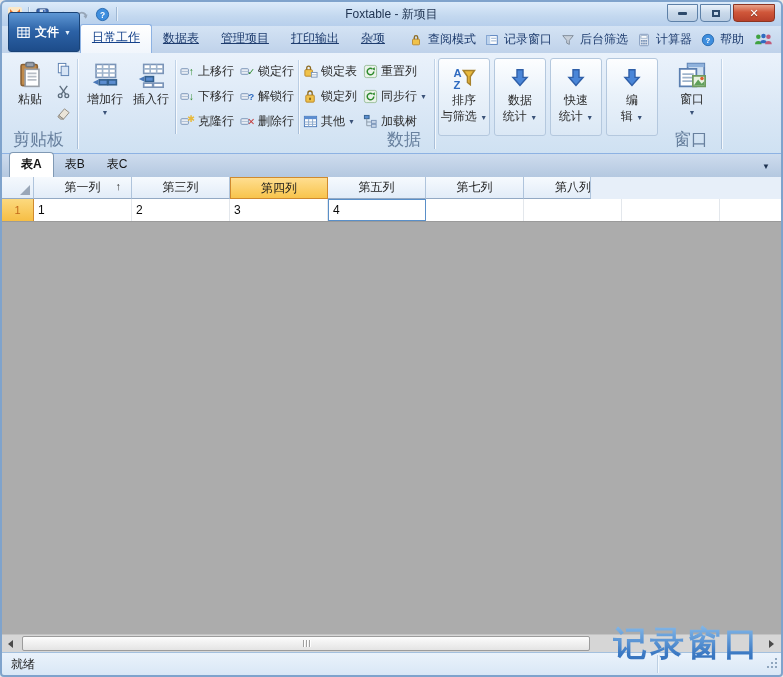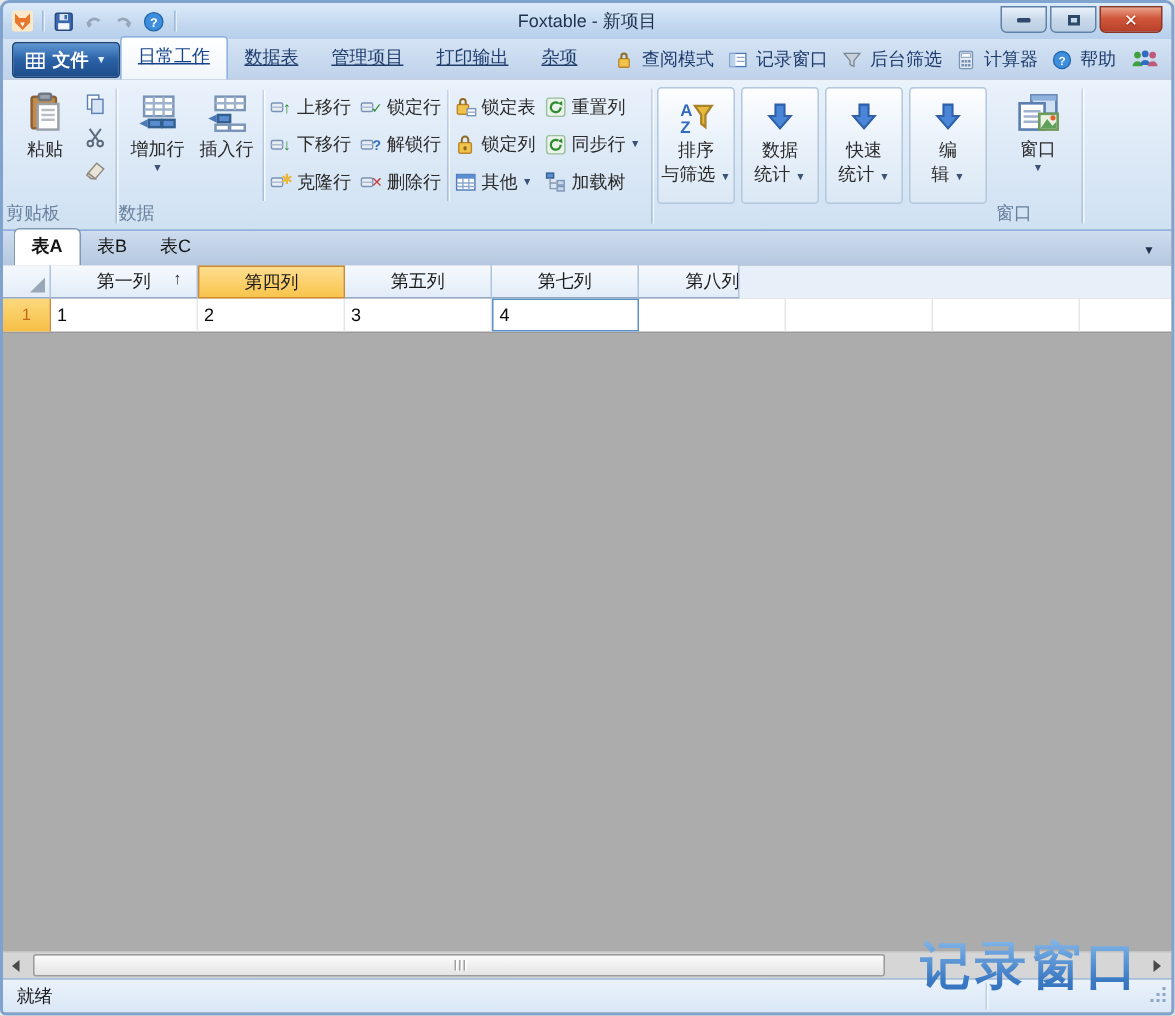--- a/index.html
+++ b/index.html
@@ -19,35 +19,35 @@
   .wtitle{position:absolute;left:0;right:0;text-align:center;font-size:12px;color:#1E3250;pointer-events:none;}
   .winctl{margin-left:auto;display:flex;gap:2px;padding-right:6px;position:relative;z-index:2;margin-top:-2px;}
   .wbtn{width:31px;height:18px;border:1px solid #5E81A8;border-radius:0 0 4px 4px;
     background:linear-gradient(#EAF2FB,#C9D9EA 50%,#BACDE2);display:flex;align-items:center;justify-content:center;}
   .wbtn.close{width:42px;background:linear-gradient(#E9A289,#D0573A 45%,#B8402A);border-color:#8C3422;color:#fff;font-weight:bold;font-size:11px;text-shadow:0 1px 1px #7A2A18;}
   .minbar{width:9px;height:3px;background:#2E4A6B;border-radius:1px;}
   .maxbox{width:8px;height:7px;border:2px solid #2E4A6B;}
   
   .tabrow{height:27px;background:linear-gradient(#d4e3f4,#bfd2ea);display:flex;align-items:flex-end;
     padding:0 4px;flex:0 0 auto;position:relative;}
-  .filebtn{height:24px;margin:0 0 1px 2px;padding:0 8px;border:1px solid #1A4376;border-radius:3px;
+  .filebtn{height:40px;margin:0 0 1px 2px;padding:0 8px;border:1px solid #1A4376;border-radius:3px;
     background:linear-gradient(#5E97D4,#2C62A6 48%,#1D4C8A);color:#fff;font-weight:bold;font-size:12px;
     display:flex;align-items:center;gap:5px;}
   .filebtn .dd{color:#D8E6F5;}
   .tab{padding:4px 11px 6px;font-size:12px;color:#1E3C6E;white-space:nowrap;text-decoration:underline;}
   .tab.active{background:linear-gradient(#ffffff,#f1f6fc);border:1px solid #8DB2E3;border-bottom:none;
     border-radius:3px 3px 0 0;padding-bottom:7px;color:#15428B;}
   .tabtools{margin-left:auto;display:flex;align-items:center;gap:1px;padding-bottom:5px;}
   .ttool{display:flex;align-items:center;gap:5px;font-size:12px;color:#1E3C6E;padding:0 4px;white-space:nowrap;}
   .dd{font-size:7px;color:#3A5278;}
   
   .ribbon{height:101px;flex:0 0 auto;border-bottom:1px solid #8DB2E3;
     background:linear-gradient(#eaf2fb,#dbe8f6 55%,#cfe1f2);display:flex;padding:2px 0 0 2px;}
   .rgroup{position:relative;display:flex;padding:1px 3px 15px;}
-  .glabel{position:absolute;bottom:2px;left:0;right:12px;text-align:left;font-size:12px;color:#68809E;}
+  .glabel{position:absolute;bottom:2px;left:0;right:12px;text-align:right;font-size:17px;color:#68809E;}
   .gsep{width:1px;flex:0 0 auto;margin:4px 1px;background:linear-gradient(#c2d4e8,#a8bed8);box-shadow:1px 0 0 rgba(255,255,255,.75);}
   .bigbtn{width:46px;display:flex;flex-direction:column;align-items:center;padding-top:4px;font-size:12px;color:#2B2B2B;gap:1px;}
   .bigbtn .bicon{height:30px;display:flex;align-items:center;}
   .scol{display:flex;flex-direction:column;justify-content:flex-start;padding-top:3px;}
   .sbtn{display:flex;align-items:center;gap:3px;height:25px;padding:0 3px;font-size:12px;color:#2B2B2B;white-space:nowrap;}
   .mini{display:flex;flex-direction:column;gap:3px;padding-top:4px;}
   .mini .ib{width:20px;height:19px;display:flex;align-items:center;justify-content:center;}
   .tallbtn{width:52px;height:78px;margin:3px 2px 0;border:1px solid #B4C8DE;border-radius:3px;
     background:linear-gradient(#fdfeff,#eaf2fa 45%,#dbe8f5);display:flex;flex-direction:column;align-items:center;
     padding-top:5px;font-size:12px;color:#2B2B2B;line-height:16px;}
@@ -501,20 +501,23 @@
   </div>
 
   <div class="gheader">
     <div class="corner">
         <span class="tri"></span>
       </div>
     <div class="hcell">
       <span>第一列</span>
       <span class="sortmark">↑</span>
     </div>
+    <div class="hcell">
+        <span>第三列</span>
+      </div>
     <div class="hcell sel">
         <span>第四列</span>
       </div>
     <div class="hcell">
         <span>第五列</span>
       </div>
     <div class="hcell">
         <span>第七列</span>
       </div>
     <div class="hcell last">

